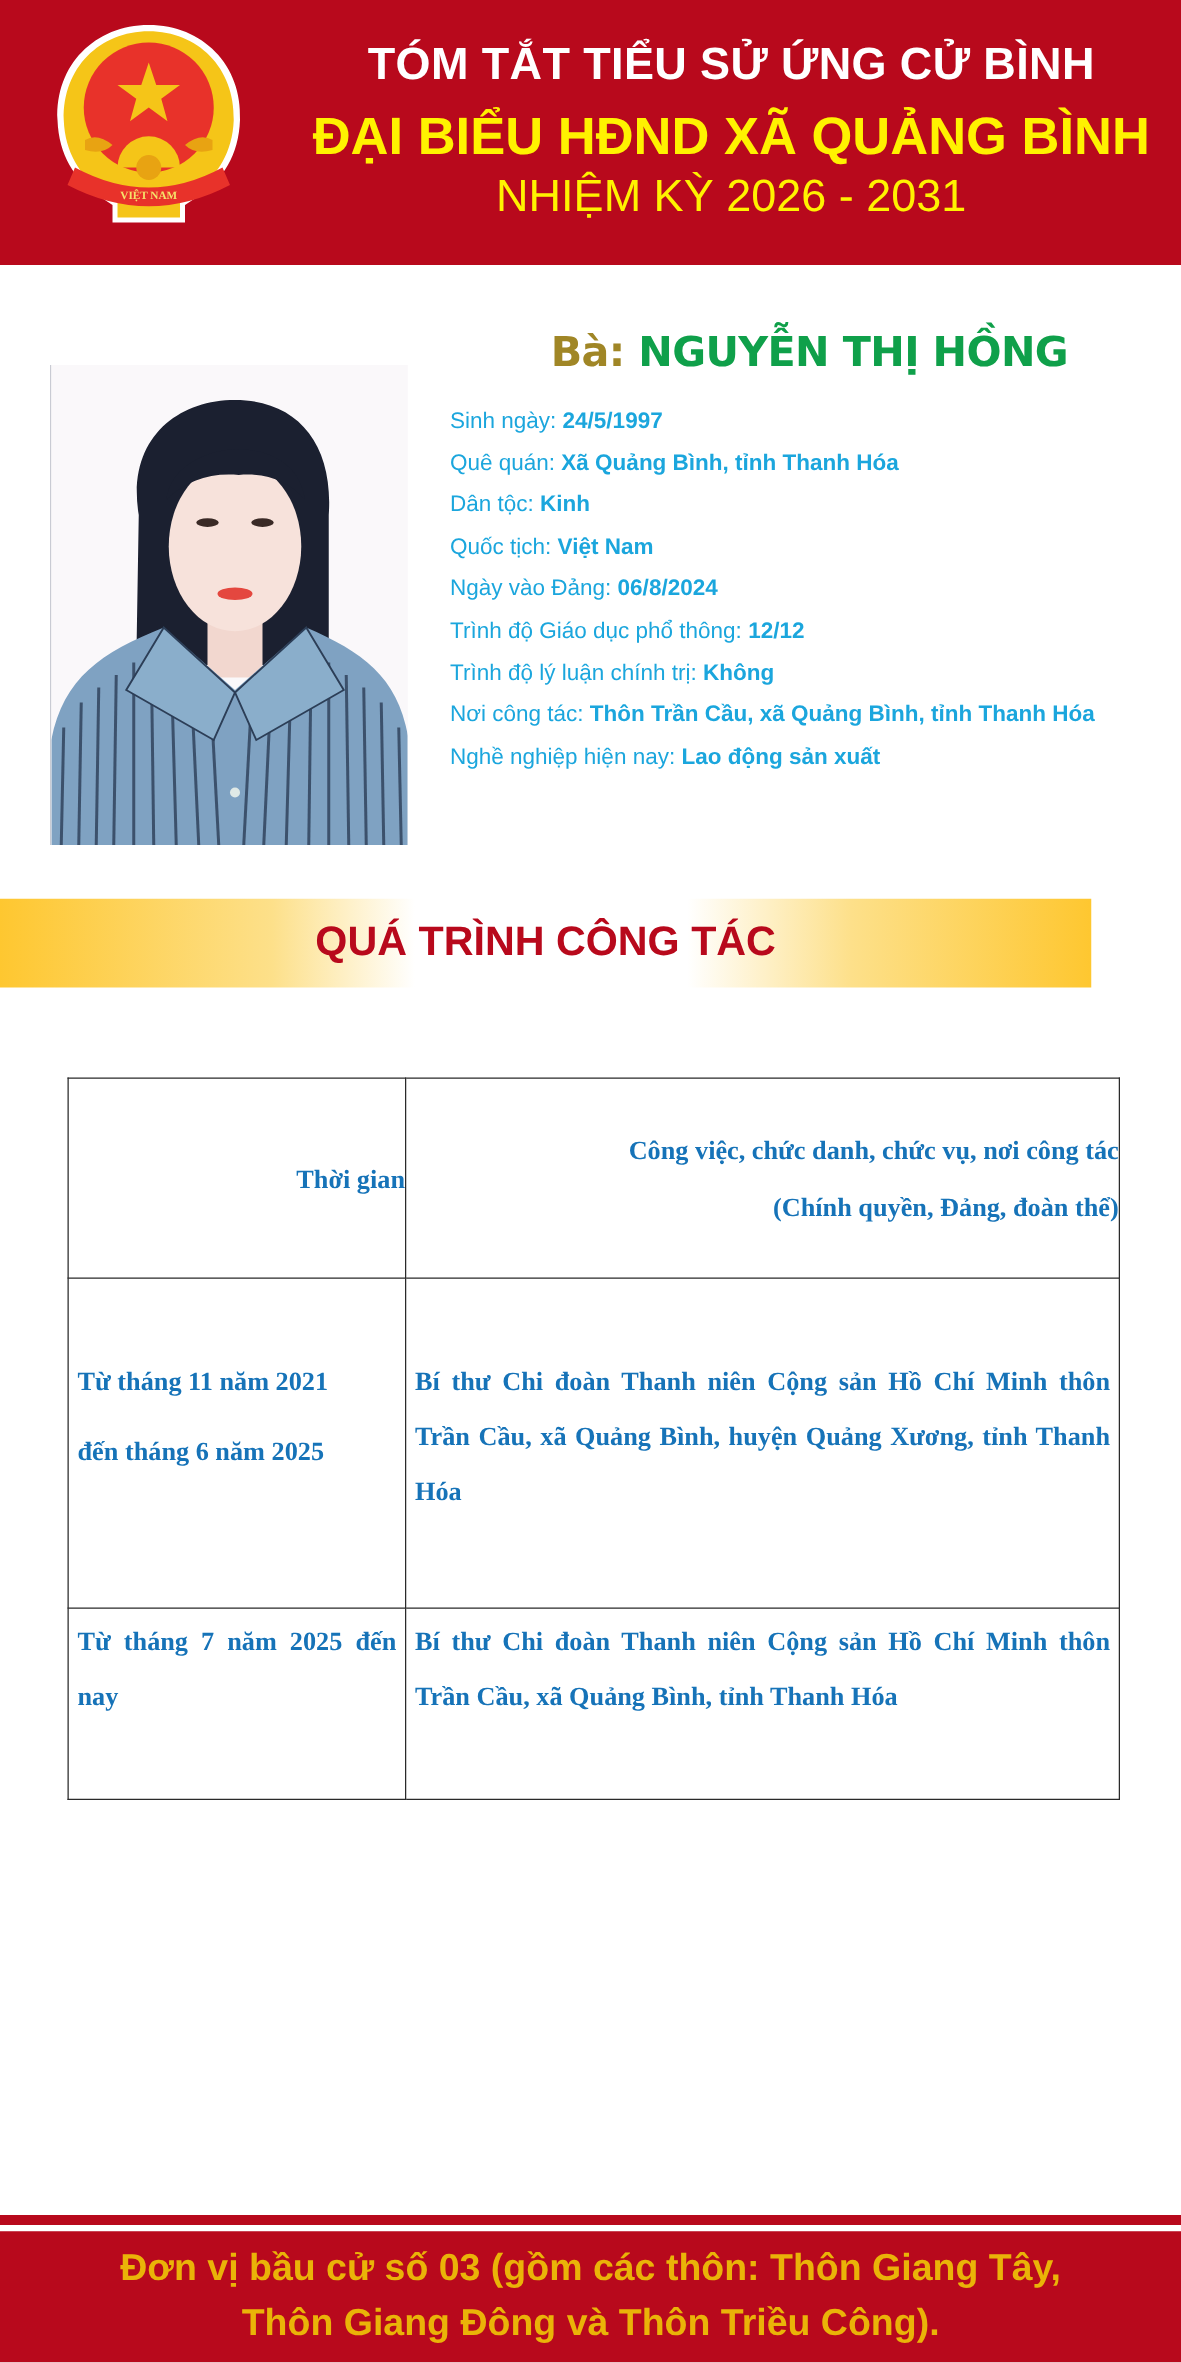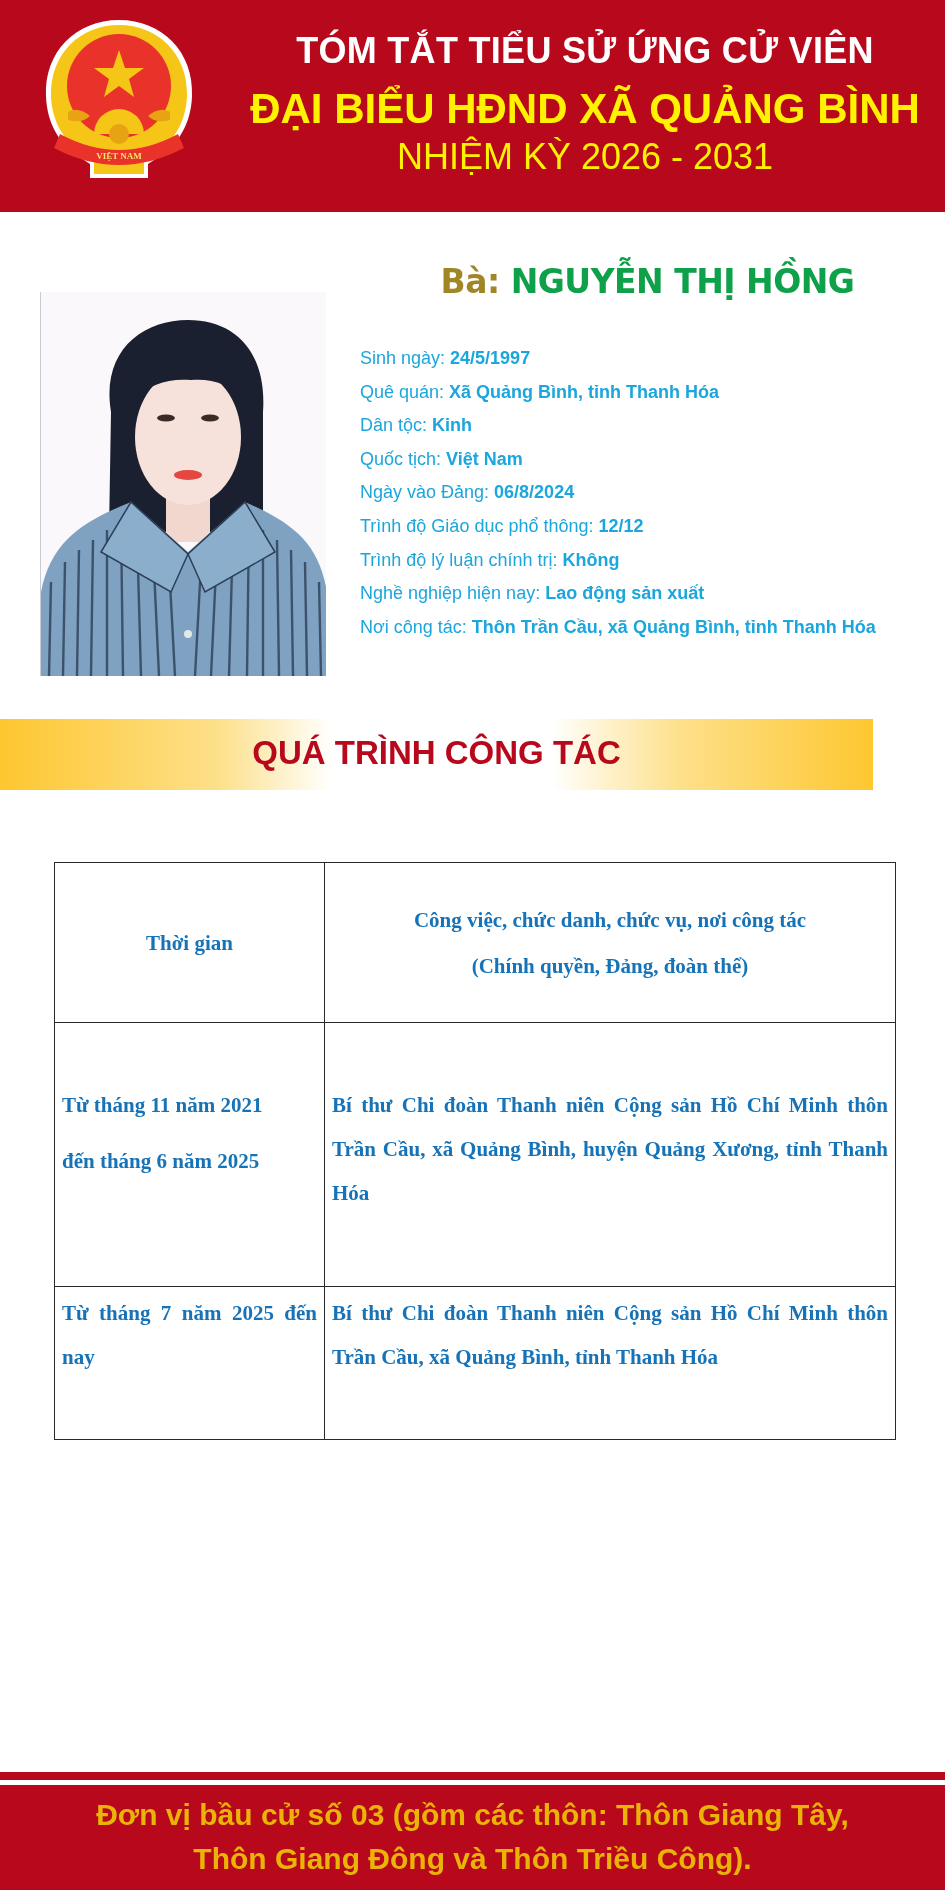--- a/index.html
+++ b/index.html
@@ -42,21 +42,21 @@
     
     .name {
       position: absolute; left: 350px; width: 595px; top: 262px;
       text-align: center; font-size: 33px; font-weight: bold;
       font-family: "DejaVu Sans", sans-serif; letter-spacing: -0.5px;
     }
     .name .honorific { color: #a08626; }
     .name .full { color: #0fa04a; margin-top: 24px; }
 
     .info {
-      position: absolute; left: 360px; top: 342px; width: 560px;
+      position: absolute; left: 360px; top: 320px; width: 560px;
       font-size: 18px; line-height: 33.6px; color: #1ba6dd;
     }
     .info .row { white-space: nowrap; }
     .info .row.wrap { white-space: normal; text-align: justify; }
     .info .lbl { font-weight: normal; }
     .info .val { font-weight: bold; }
 
     
     .band {
       position: absolute; left: 0; top: 719px; width: 873px; height: 71px;
@@ -71,21 +71,21 @@
     
     .table {
       position: absolute; left: 54px; top: 862px; width: 842px;
       border-collapse: collapse;
       font-family: "Liberation Serif", serif; color: #1673b8; font-weight: bold;
     }
     .table td, .table th {
       border: 1.5px solid #2a2a2a; vertical-align: top;
     }
     .table th {
-      height: 160px; vertical-align: middle; text-align: center; font-size: 21px;
+      height: 160px; vertical-align: middle; text-align: right; font-size: 21px;
       line-height: 46px; font-weight: bold;
     }
     .col-time { width: 270px; }
     .table td { font-size: 21px; line-height: 44px; padding: 4px 7px 0 7px; text-align: justify; }
     .row1 td { height: 264px; padding-top: 60px; }
     .row1 td.time { line-height: 56px; padding-top: 54px; }
     .row2 td { height: 153px; padding-top: 4px; }
     .row2 td.time { text-align: justify; text-align-last: left; }
 
     
@@ -115,21 +115,21 @@
     <path d="M56 118 A 25 25 0 0 1 106 118 Z" fill="#f5c518"></path>
     <circle cx="81" cy="118" r="10" fill="#e8a312"></circle>
 
     <path d="M30 96 Q 40 90 52 100 Q 44 108 30 104 Z" fill="#e8a312"></path>
     <path d="M132 96 Q 122 90 110 100 Q 118 108 132 104 Z" fill="#e8a312"></path>
 
     <path d="M22 118 Q 81 150 140 118 L 146 132 Q 81 166 16 132 Z" fill="#e8322a"></path>
     <text x="81" y="143" text-anchor="middle" font-size="9" fill="#f5e36a" font-family="Liberation Serif, serif" font-weight="bold">VIỆT NAM</text>
   </svg>
   <div class="header-titles">
-    <div class="h-line1">TÓM TẮT TIỂU SỬ ỨNG CỬ VIÊN</div>
+    <div class="h-line1">TÓM TẮT TIỂU SỬ ỨNG CỬ BÌNH</div>
     <div class="h-line2">ĐẠI BIỂU HĐND XÃ QUẢNG BÌNH</div>
     <div class="h-line3">NHIỆM KỲ 2026 - 2031</div>
   </div>
 </div>
 
 <div class="photo">
   <svg width="286" height="384" viewBox="0 0 286 384">
     <rect width="286" height="384" fill="#faf8fa"></rect>
 
     <path d="M70 120 C 60 60, 100 28, 147 28 C 196 28, 226 62, 222 120 L 222 240 L 68 240 Z" fill="#1b2030"></path>
@@ -179,22 +179,22 @@
 </div>
 
 <div class="info">
   <div class="row"><span class="lbl">Sinh ngày: </span><span class="val">24/5/1997</span></div>
   <div class="row"><span class="lbl">Quê quán: </span><span class="val">Xã Quảng Bình, tỉnh Thanh Hóa</span></div>
   <div class="row"><span class="lbl">Dân tộc: </span><span class="val">Kinh</span></div>
   <div class="row"><span class="lbl">Quốc tịch: </span><span class="val">Việt Nam</span></div>
   <div class="row"><span class="lbl">Ngày vào Đảng: </span><span class="val">06/8/2024</span></div>
   <div class="row"><span class="lbl">Trình độ Giáo dục phổ thông: </span><span class="val">12/12</span></div>
   <div class="row"><span class="lbl">Trình độ lý luận chính trị: </span><span class="val">Không</span></div>
+  <div class="row"><span class="lbl">Nơi công tác: </span><span class="val">Thôn Trần Cầu, xã Quảng Bình, tỉnh Thanh Hóa</span></div>
   <div class="row"><span class="lbl">Nghề nghiệp hiện nay: </span><span class="val">Lao động sản xuất</span></div>
-  <div class="row"><span class="lbl">Nơi công tác: </span><span class="val">Thôn Trần Cầu, xã Quảng Bình, tỉnh Thanh Hóa</span></div>
 </div>
 
 <div class="band">
   <div class="band-title">QUÁ TRÌNH CÔNG TÁC</div>
 </div>
 
 <table class="table">
   <tbody>
       <tr>
     <th class="col-time"><span>Thời gian</span></th>

